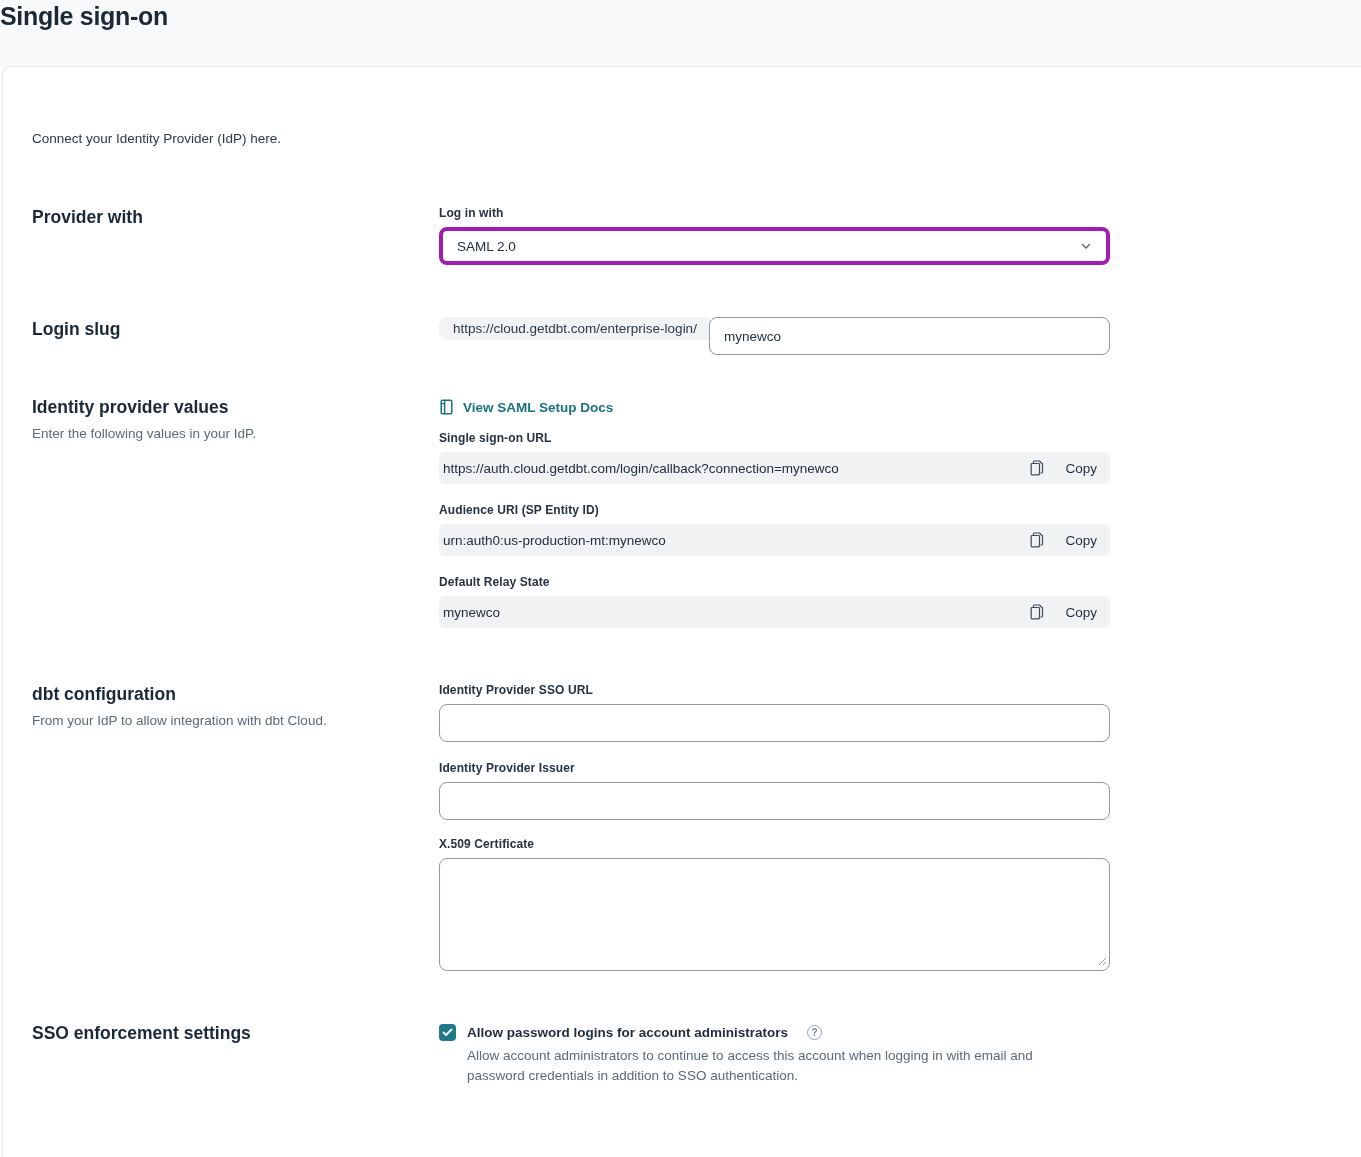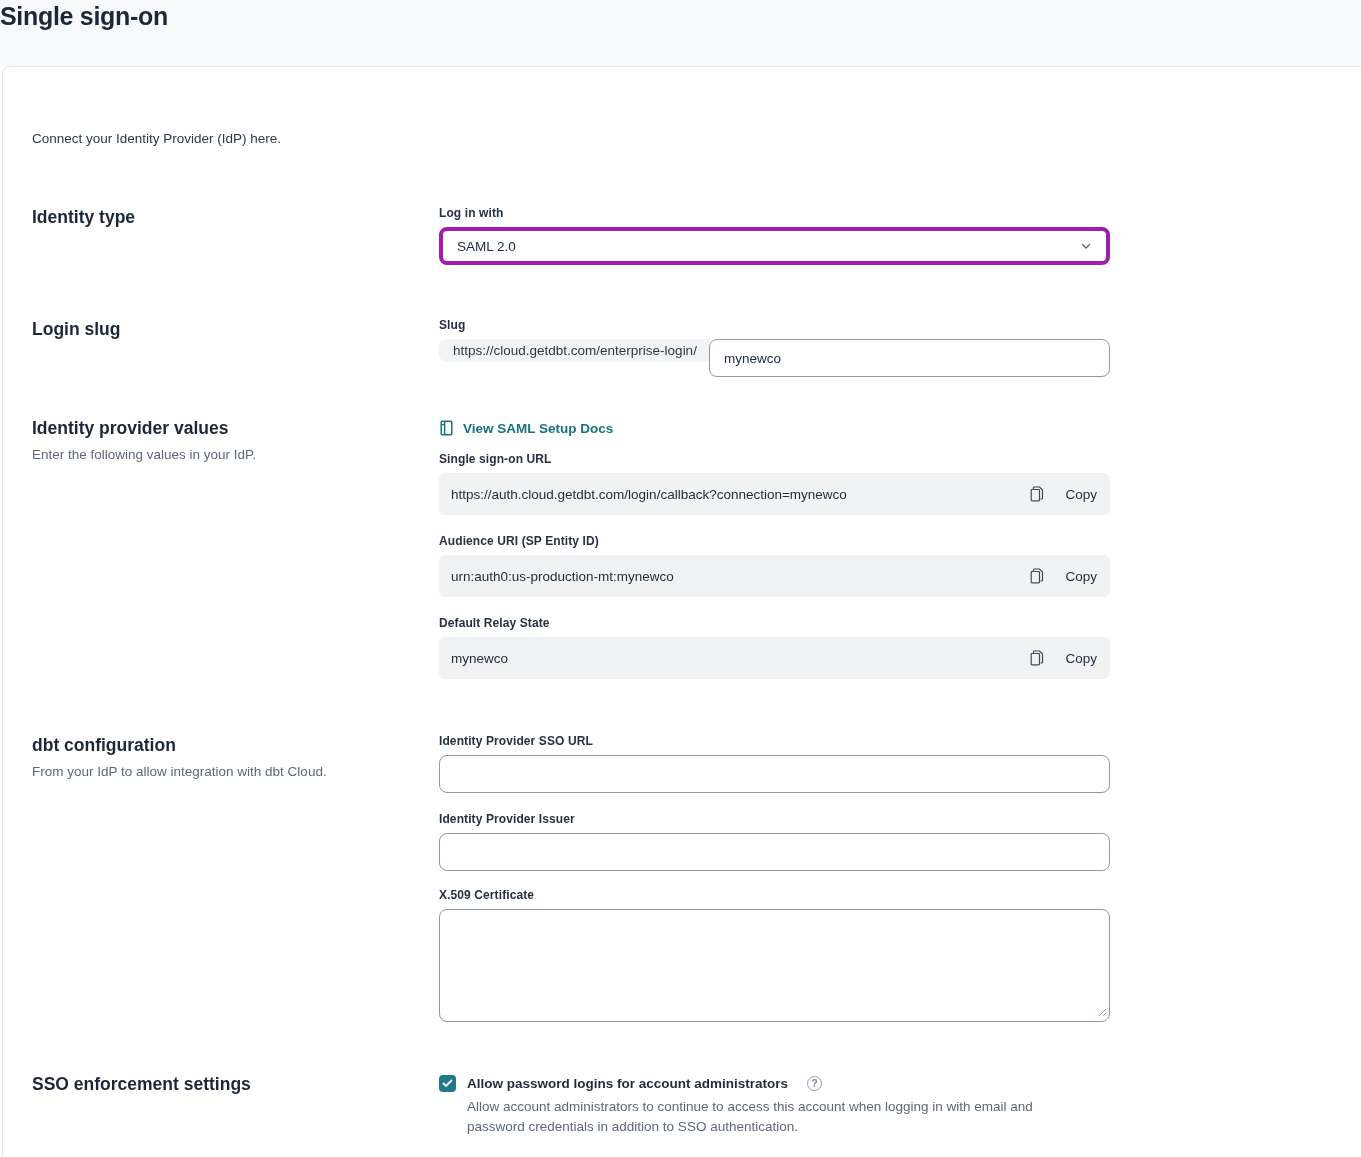--- a/index.html
+++ b/index.html
@@ -51,22 +51,22 @@
     white-space:nowrap; }
   .slug-input { flex:1; height:38px; border:1px solid #8f97a9; border-radius:8px;
     background:#fff; font-family:inherit; font-size:13.5px; color:#222f3f;
     padding:0 14px; outline:none; }
 
   
   .docs-link { display:flex; align-items:flex-end; gap:9px; color:#19727f;
     font-size:13.5px; font-weight:700; cursor:pointer; margin-bottom:15px; height:20px; }
 
   
-  .value-row { height:42px; background:#f0f2f4; border-radius:6px; display:flex;
-    align-items:center; justify-content:space-between; padding:0 13px 0 12px; }
+  .value-row { height:32px; background:#f0f2f4; border-radius:6px; display:flex;
+    align-items:center; justify-content:space-between; padding:0 13px 0 4px; }
   .value-text { font-size:13.5px; color:#222f3f; }
   .copy-btn { display:flex; align-items:center; gap:21px; font-size:13.5px;
     color:#1f2c3e; cursor:pointer; }
 
   
   .cert-wrap { position:relative; }
   .cert-area { width:100%; height:113px; border:1px solid #8f97a9; border-radius:8px;
     background:#fff; resize:none; outline:none; font-family:inherit; font-size:13.5px;
     padding:8px 12px; color:#222f3f; display:block; }
   .resize-handle { position:absolute; right:3px; bottom:5px; }
@@ -94,41 +94,40 @@
   <div class="page-title">Single sign-on</div>
 </div>
 
 <div class="card">
   <div class="card-content">
 
     <div class="intro">Connect your Identity Provider (IdP) here.</div>
 
     <div class="section s1">
       <div>
-        <div class="section-heading">Identity type</div>
+        <div class="section-heading">Provider with</div>
       </div>
       <div>
         <div class="field-label">Log in with</div>
         <div class="select-box">
           <span>SAML 2.0</span>
           <span>
             <svg width="12" height="12" viewBox="0 0 12 12">
               <polyline points="2.5,4.5 6,8 9.5,4.5" fill="none" stroke="#5c6775" stroke-width="1.4" stroke-linecap="round" stroke-linejoin="round"></polyline>
             </svg>
           </span>
         </div>
       </div>
     </div>
 
     <div class="section s2">
       <div>
         <div class="section-heading">Login slug</div>
       </div>
       <div>
-        <div class="field-label">Slug</div>
         <div class="slug-group">
           <div class="slug-prefix">https://cloud.getdbt.com/enterprise-login/</div>
           <input class="slug-input" type="text" value="mynewco" style="">
         </div>
       </div>
     </div>
 
     <div class="section s3">
       <div>
         <div class="section-heading">Identity provider values</div>

